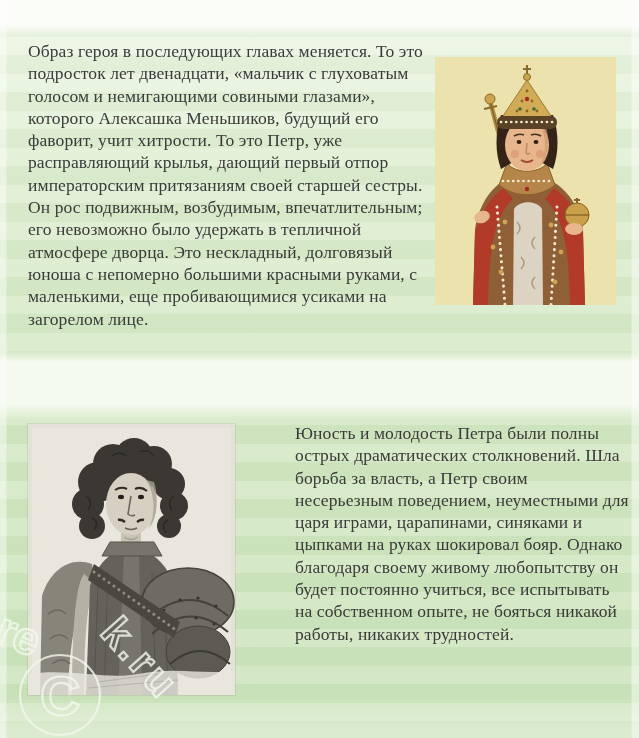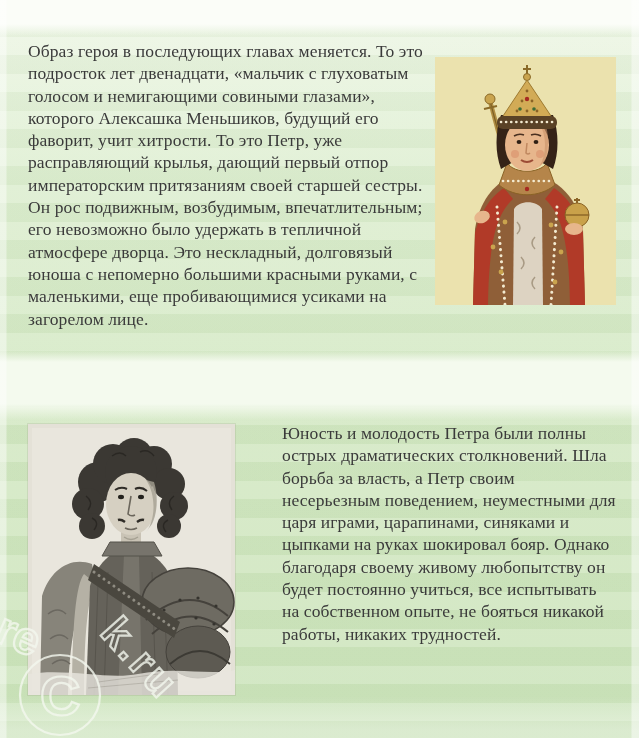--- a/index.html
+++ b/index.html
@@ -21,21 +21,21 @@
       linear-gradient(90deg,rgba(255,255,255,0.45) 0px,rgba(255,255,255,0.45) 6px,rgba(255,255,255,0) 7px),
       linear-gradient(270deg,rgba(255,255,255,0.45) 0px,rgba(255,255,255,0.45) 7px,rgba(255,255,255,0) 8px);
   }
   .para{
     position:absolute;margin:0;
     color:#3a3a3a;
     font-size:17.5px;line-height:22.3px;
     letter-spacing:0.1px;
   }
   .para1{left:28px;top:40px;width:410px;}
-  .para2{left:282px;top:422px;width:334px;}
+  .para2{left:295px;top:422px;width:334px;}
   .portrait{position:absolute;margin:0;line-height:0;}
   .portrait1{left:435px;top:57px;width:181px;height:248px;}
   .portrait2{left:28px;top:424px;width:207px;height:271px;box-shadow:0 0 0 1px rgba(120,120,100,0.15);}
   .watermark{position:absolute;left:0;top:555px;width:320px;height:183px;pointer-events:none;}
 </style>
 </head>
 <body>
 
 <div class="slide">
 

